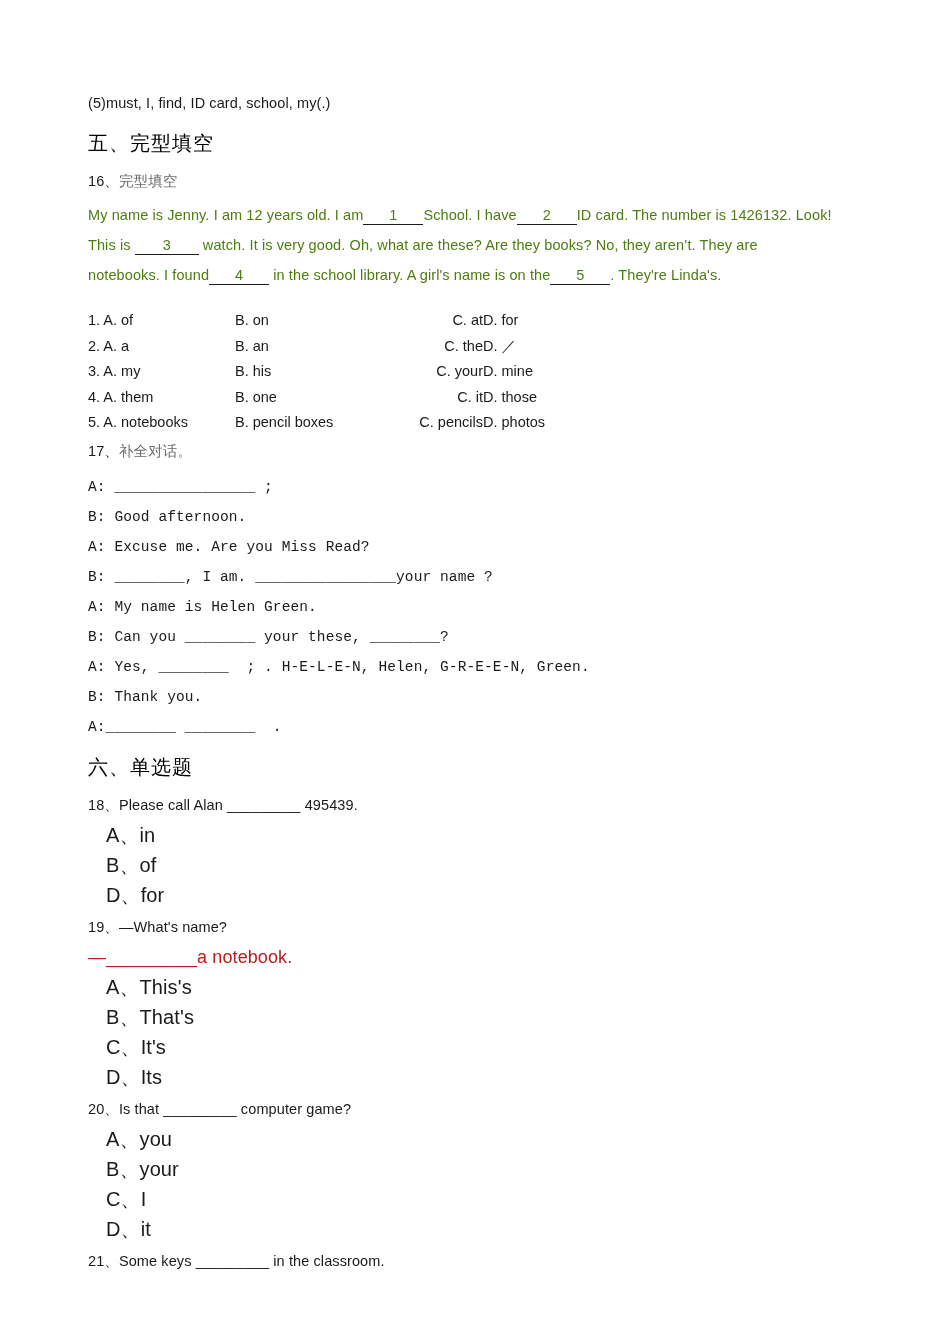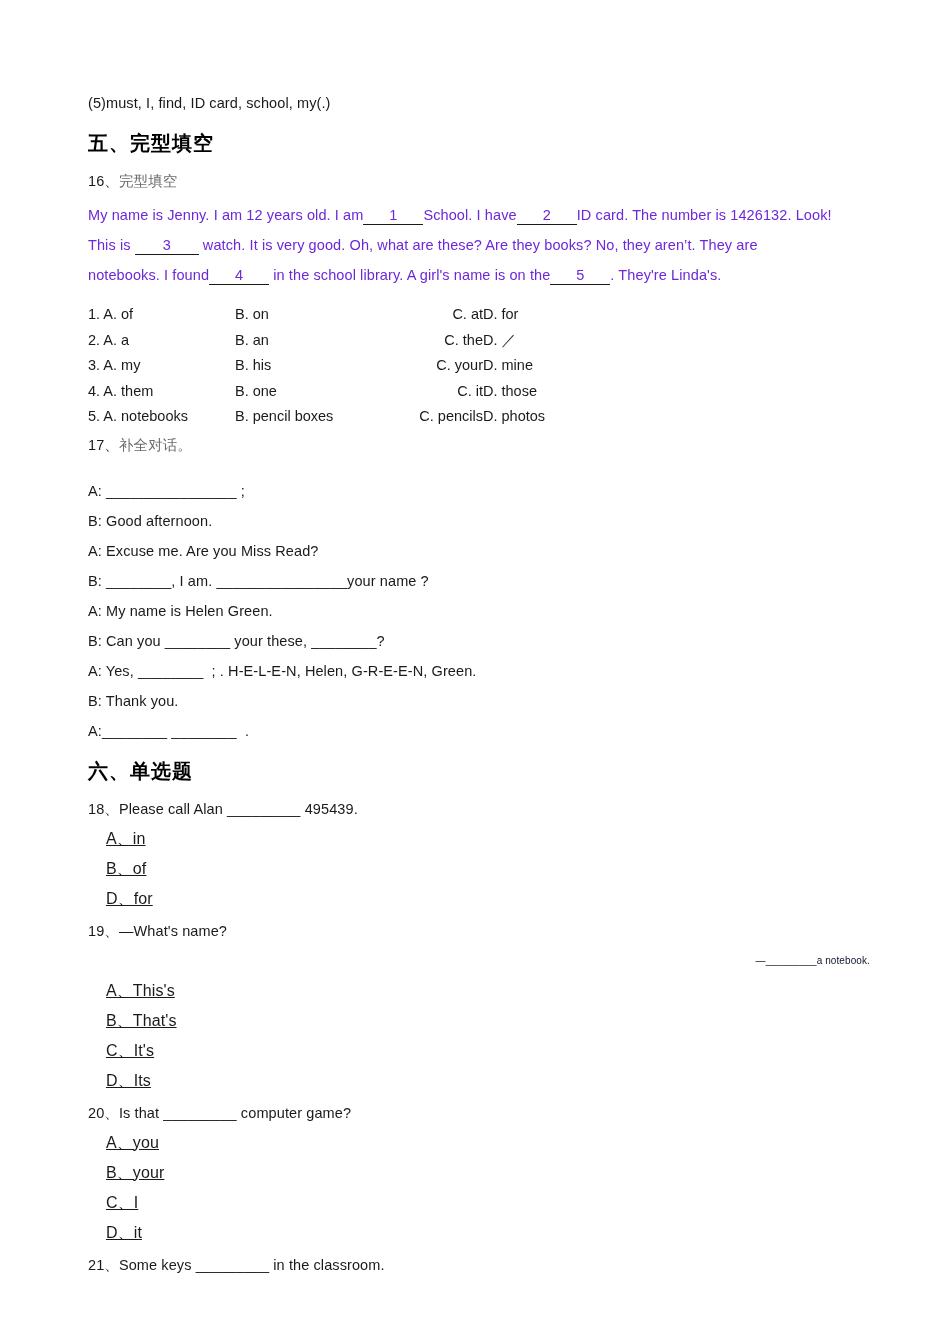--- a/index.html
+++ b/index.html
@@ -28,28 +28,28 @@
   .line {
     font-size: 14.5px;
     line-height: 30px;
     color: #1a1a1a;
     white-space: pre-wrap;
     letter-spacing: 0.1px;
   }
   .para {
     font-size: 14.5px;
     line-height: 30px;
-    color: #6d28d9;
+    color: #4d7c0f;
     letter-spacing: 0.1px;
   }
 
   
   .section-heading {
     font-size: 20px;
-    font-weight: bold;
+    font-weight: normal;
     line-height: 30px;
     color: #000000;
     margin-top: 10px;
     margin-bottom: 8px;
     letter-spacing: 1px;
   }
 
   
   .q-stem {
     font-size: 14.5px;
@@ -80,39 +80,40 @@
     font-size: 14.5px;
   }
   .bn-1 { width: 60px; }
   .bn-2 { width: 60px; }
   .bn-3 { width: 64px; }
   .bn-4 { width: 60px; }
   .bn-5 { width: 60px; }
 
   
   .opt-table {
-    margin-top: 12px;
+    margin-top: 18px;
     border-collapse: collapse;
   }
   .opt-table td {
     font-size: 14.5px;
     line-height: 25.5px;
     color: #1a1a1a;
     padding: 0;
     vertical-align: top;
     white-space: nowrap;
   }
   .opt-col-a { width: 147px; }
   .opt-col-b { width: 146px; }
   .opt-col-c { width: 102px; text-align: right; }
   .opt-col-d { width: 120px; }
 
   
   .dialogue {
-    margin-top: 16px;
+    margin-top: 6px;
+    font-family: Liberation Mono, monospace;
   }
   .dlg-line {
     font-size: 14.5px;
     line-height: 30px;
     color: #1a1a1a;
     white-space: pre-wrap;
     letter-spacing: 0.1px;
   }
 
   
@@ -120,35 +121,33 @@
     margin-top: 2px;
   }
   .mc-stem {
     font-size: 14.5px;
     line-height: 30px;
     color: #1a1a1a;
     white-space: pre-wrap;
     letter-spacing: 0.1px;
   }
   .mc-subline {
-    font-size: 10px;
-    line-height: 30px;
-    color: #0f172a;
-    white-space: pre-wrap;
-    letter-spacing: 0.1px;
-    text-align: right;
+    font-size: 18px;
+    line-height: 30px;
+    color: #b91c1c;
+    white-space: pre-wrap;
+    letter-spacing: 0.1px;
   }
   .mc-option {
-    font-size: 16px;
+    font-size: 20px;
     line-height: 30px;
     color: #1a1a1a;
     padding-left: 18px;
     white-space: pre-wrap;
     letter-spacing: 0.1px;
-    text-decoration: underline;
   }
 </style>
 </head>
 <body>
 
 <div class="page">
 
   <div class="line">(5)must, I, find, ID card, school, my(.)</div>
 
   <div class="section-heading">五、完型填空</div>

